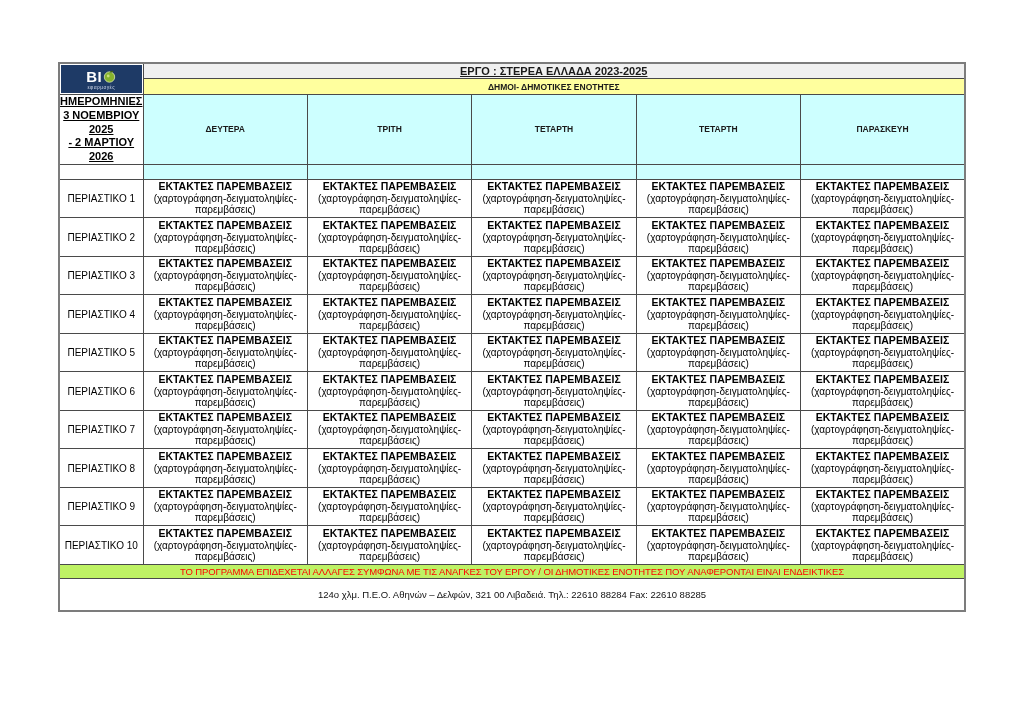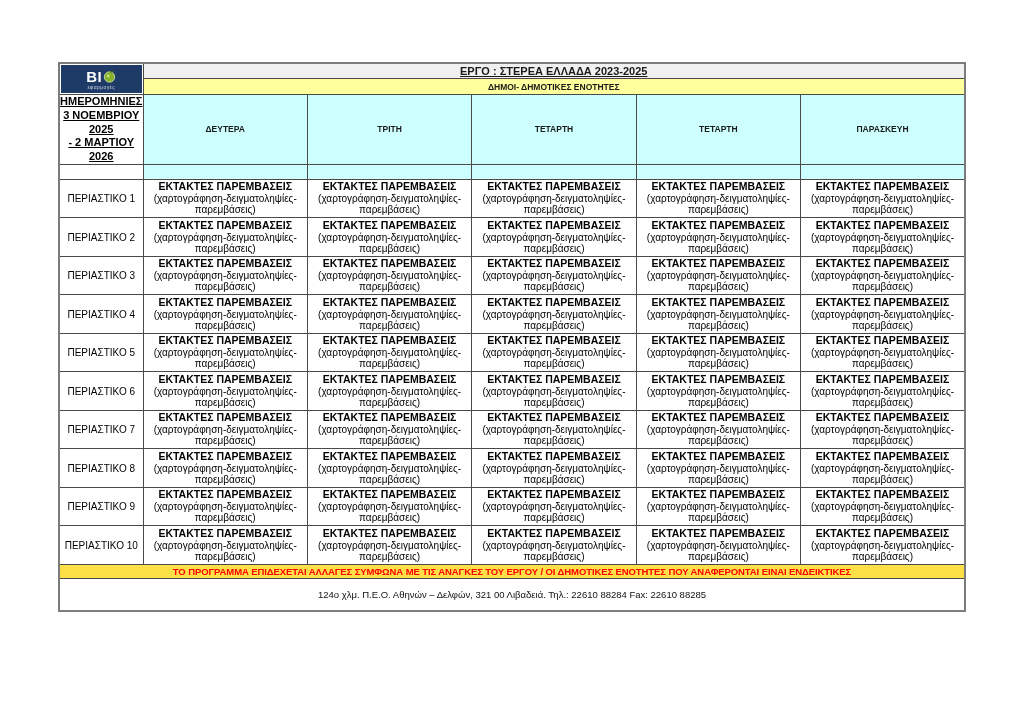--- a/index.html
+++ b/index.html
@@ -116,23 +116,23 @@
     color: #000000;
   }
   .cell-subtitle {
     font-size: 10px;
     line-height: 1.12;
     color: #000000;
   }
   
   tr.notice-row td { height: 14px; }
   td.notice-cell {
-    background: #fde047;
+    background: #bef264;
     color: var(--notice-red, #ff0000);
-    font-weight: bold;
+    font-weight: normal;
     font-size: 9.5px;
     letter-spacing: -0.1px;
   }
   tr.footer-row td { height: 33px; }
   td.footer-cell {
     background: #ffffff;
     color: #111111;
     font-size: 9.5px;
   }
 </style>

